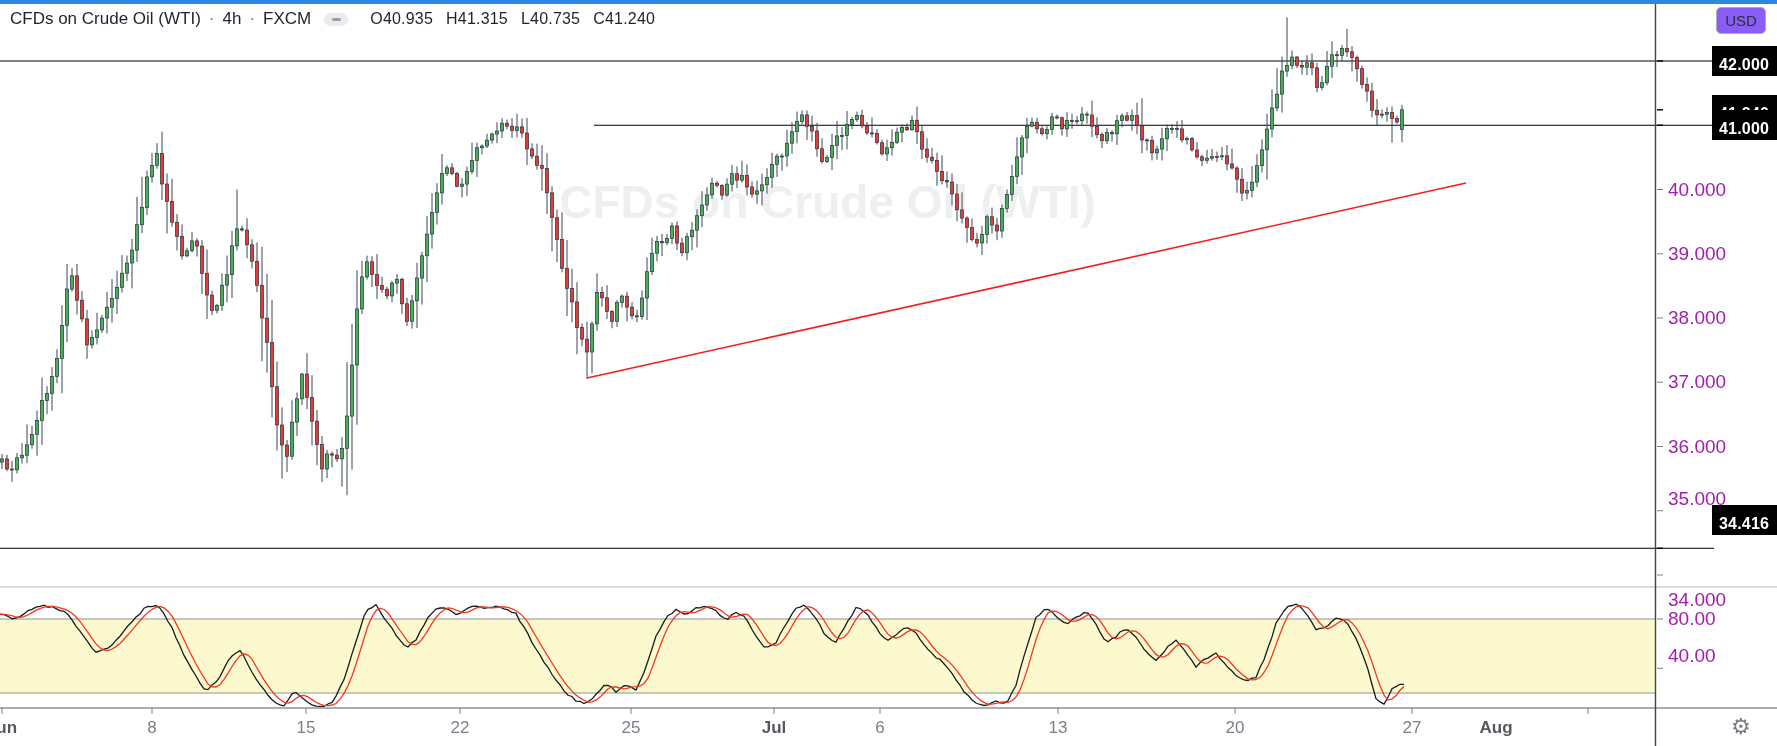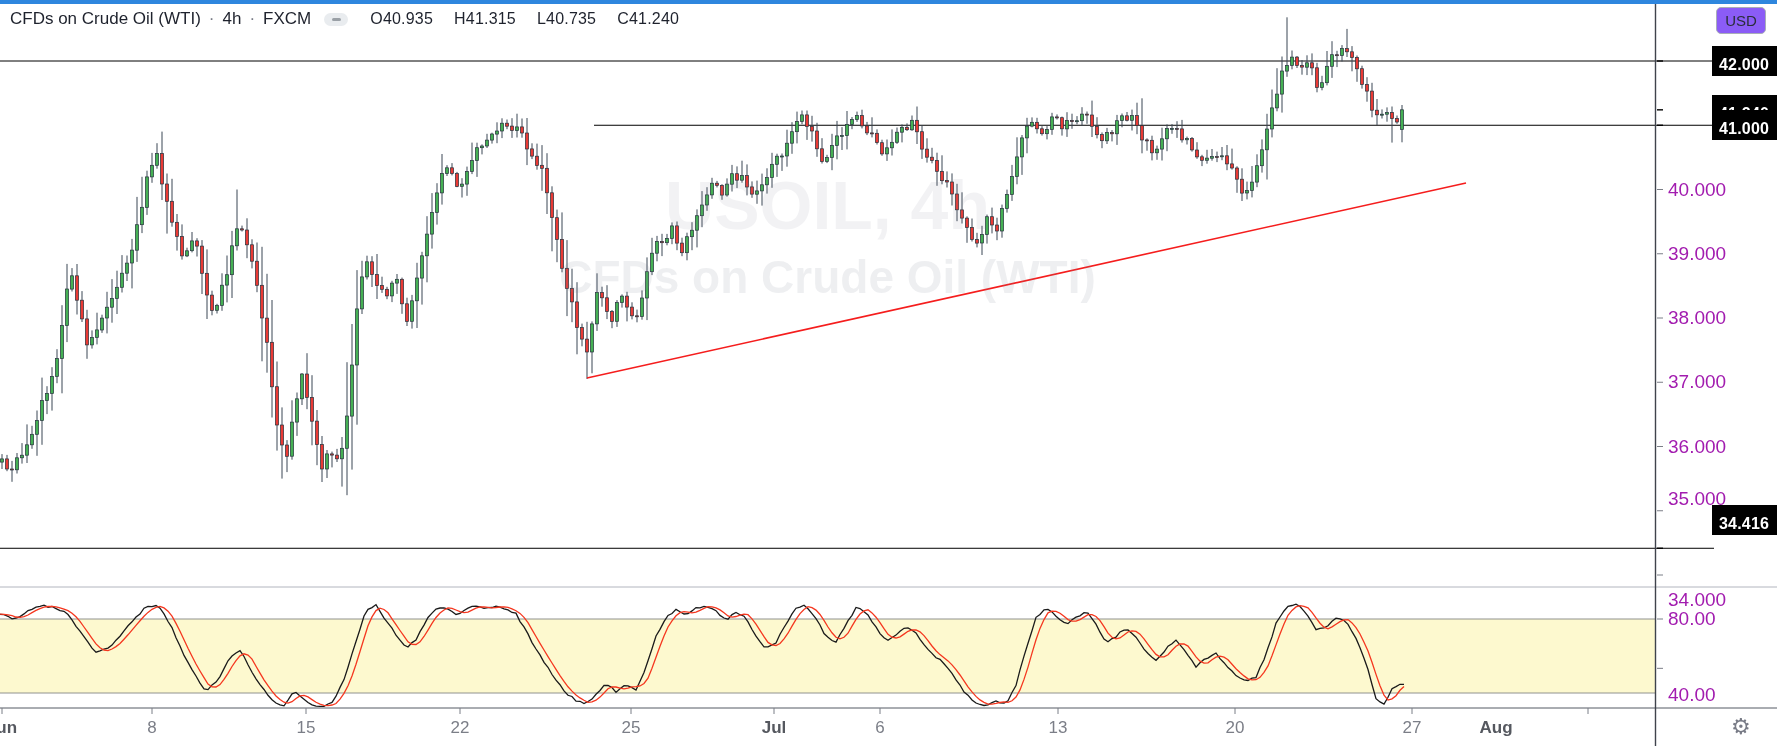--- a/index.html
+++ b/index.html
@@ -8,21 +8,21 @@
   #stage{position:absolute;inset:0}
   .topbar{position:absolute;left:0;top:0;width:1777px;height:4px}
   #chart-svg{position:absolute;left:0;top:0}
   
   .legend{position:absolute;left:10px;top:9px;display:flex;align-items:center;gap:7px;
           font-size:17px;color:#1e222d;white-space:nowrap}
   .legend .dot{color:#787b86;margin:0 1px}
   .legend .pill{width:24px;height:13px;border-radius:7px;background:#e9ecef;display:flex;
                 align-items:center;justify-content:center;margin:0 6px;cursor:pointer}
   .legend .pill .dash{width:9px;height:3px;border-radius:2px;background:#9aa0a6}
-  .legend .ohlc{display:flex;gap:21px;margin-left:9px;font-size:16px;color:#1e222d}
+  .legend .ohlc{display:flex;gap:13px;margin-left:9px;font-size:16px;color:#1e222d}
   .legend .ohlc span{letter-spacing:.2px}
   
   .watermark{position:absolute;left:0;top:168px;width:1655px;text-align:center;pointer-events:none}
   .watermark .wm1{font-size:68px;font-weight:700;color:rgba(125,131,145,.10);line-height:1.1}
   .watermark .wm2{font-size:46px;font-weight:700;color:rgba(125,131,145,.13);line-height:1.5}
   
   .pxlabel{position:absolute;left:1668px;width:104px;text-align:left;font-size:19px;
            color:#a21caf;transform:translateY(-50%)}
   .pxbadge{position:absolute;left:1712px;width:65px;box-sizing:border-box;padding:10px 4px 2px 7px;
            background:#000;color:#fff;font-size:16px;font-weight:700;transform:translateY(-50%);
@@ -357,21 +357,20 @@
       <line x1="631" y1="708" x2="631" y2="714" stroke="#7b7e87" stroke-width="1"></line>
       <line x1="774" y1="708" x2="774" y2="714" stroke="#7b7e87" stroke-width="1"></line>
       <line x1="880" y1="708" x2="880" y2="714" stroke="#7b7e87" stroke-width="1"></line>
       <line x1="1058" y1="708" x2="1058" y2="714" stroke="#7b7e87" stroke-width="1"></line>
       <line x1="1235" y1="708" x2="1235" y2="714" stroke="#7b7e87" stroke-width="1"></line>
       <line x1="1412" y1="708" x2="1412" y2="714" stroke="#7b7e87" stroke-width="1"></line>
       <line x1="1588" y1="708" x2="1588" y2="714" stroke="#7b7e87" stroke-width="1"></line>
     </svg>
 
   <div class="watermark">
-    <div class="wm1">USOIL, 4h</div>
     <div class="wm2">CFDs on Crude Oil (WTI)</div>
   </div>
 
   <div class="legend">
     <span>CFDs on Crude Oil (WTI)</span>
     <span class="dot">·</span>
     <span>4h</span>
     <span class="dot">·</span>
     <span>FXCM</span>
     <span class="pill">
@@ -393,21 +392,21 @@
   <div class="gear">⚙</div>
 
 <div class="pxlabel" style="top: 189.5px;">40.000</div>
     <div class="pxlabel" style="top: 253.75px;">39.000</div>
     <div class="pxlabel" style="top: 318px;">38.000</div>
     <div class="pxlabel" style="top: 382.25px;">37.000</div>
     <div class="pxlabel" style="top: 446.5px;">36.000</div>
     <div class="pxlabel" style="top: 499px;">35.000</div>
     <div class="pxlabel" style="top: 575px; margin-top: 25px;">34.000</div>
     <div class="pxlabel" style="top: 619px;">80.00</div>
-    <div class="pxlabel" style="top: 695px;">40.00</div>
+    <div class="pxlabel" style="top: 656px;">40.00</div>
     <div class="pxbadge" style="top: 61px;">42.000</div>
     <div class="pxbadge" style="top: 109.83px;">41.240</div>
     <div class="pxbadge" style="top: 125.25px;">41.000</div>
     <div class="pxbadge" style="top: 520px;">34.416</div>
     <div class="tlabel bold" style="left: 2px;">Jun</div>
     <div class="tlabel" style="left: 152px;">8</div>
     <div class="tlabel" style="left: 306px;">15</div>
     <div class="tlabel" style="left: 460px;">22</div>
     <div class="tlabel" style="left: 631px;">25</div>
     <div class="tlabel bold" style="left: 774px;">Jul</div>

